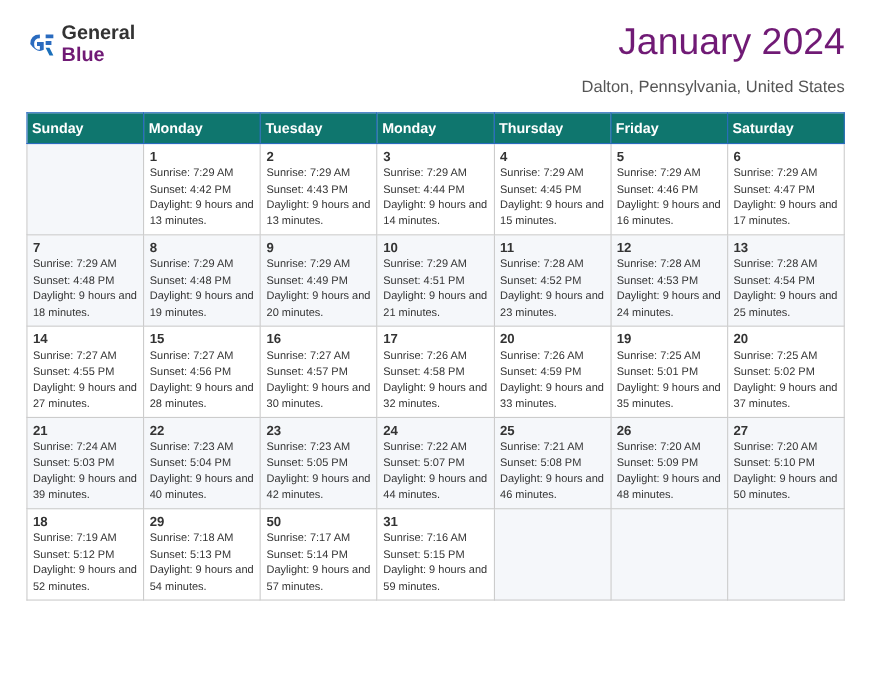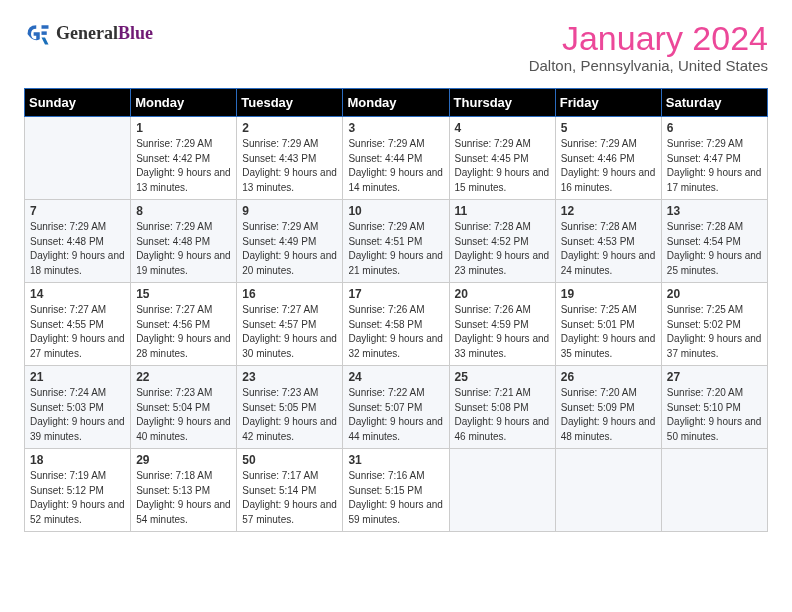--- a/index.html
+++ b/index.html
@@ -16,23 +16,22 @@
       align-items: flex-start;
       margin-bottom: 14px;
     }
     .logo {
       display: flex;
       align-items: center;
       gap: 4px;
     }
     .logo-text {
       display: flex;
-      flex-direction: row;
+      flex-direction: column;
       line-height: 1.1;
-      font-family: Liberation Serif, serif;
     }
     .logo-general {
       font-size: 18px;
       font-weight: bold;
       color: #333;
     }
     .logo-blue {
       font-size: 18px;
       font-weight: bold;
       color: #701a75;
@@ -40,35 +39,36 @@
     .logo-icon {
       width: 28px;
       height: 28px;
     }
     .title-area {
       text-align: right;
     }
     .month-title {
       font-size: 34px;
       font-weight: 300;
-      color: #ec4899;
+      color: #701a75;
       line-height: 1.1;
     }
     .location-title {
       font-size: 15px;
       color: #555;
       font-weight: normal;
+      margin-top: 14px;
     }
     table {
       width: 100%;
       border-collapse: collapse;
       table-layout: fixed;
     }
     th {
-      background: #000000;
+      background: #0f766e;
       color: #fff;
       font-size: 13px;
       font-weight: bold;
       padding: 6px 4px;
       text-align: left;
       border: 1px solid #2a6bbf;
     }
     td {
       border: 1px solid #ccc;
       vertical-align: top;

